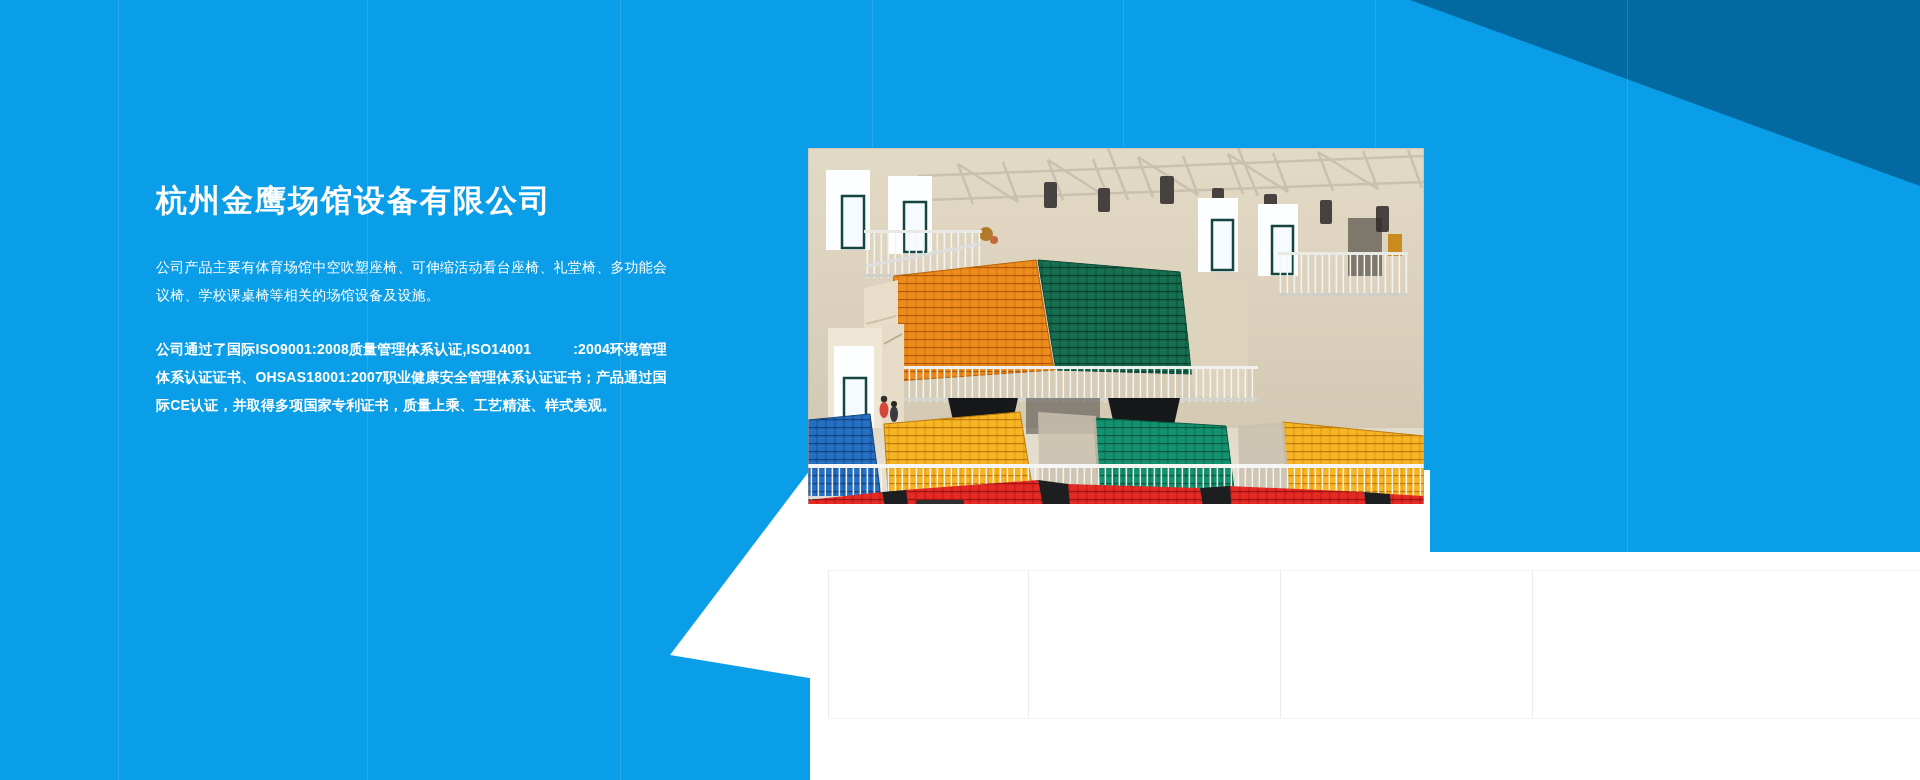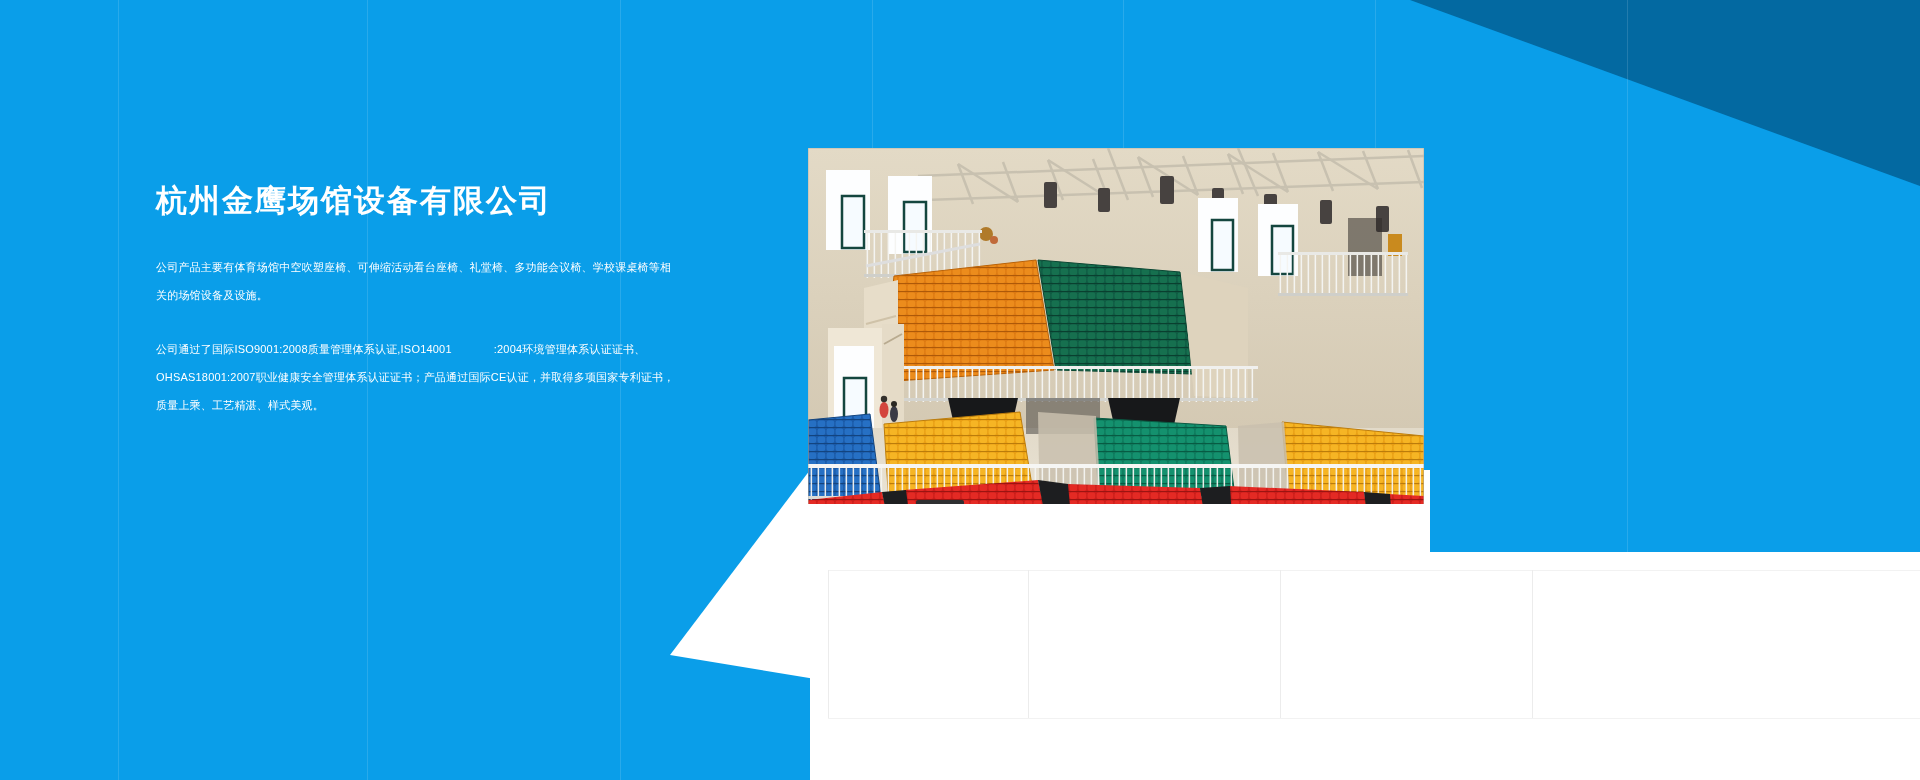--- a/index.html
+++ b/index.html
@@ -35,24 +35,24 @@
   .white-bottom .bh{position:absolute;left:18px;right:0;height:1px;background:#f2f2f2;}
 
   
   .copy{position:absolute;left:156px;top:182px;width:520px;color:#ffffff;}
   .title{
     font-size:31px;font-weight:bold;letter-spacing:2px;line-height:1.2;
     margin:0 0 34px 0;
     font-family:"DejaVu Sans","Liberation Sans",sans-serif;
   }
   .para{
-    font-size:11px;line-height:28px;margin:0 0 26px 0;color:#ffffff;
+    font-size:14px;line-height:28px;margin:0 0 26px 0;color:#ffffff;
     letter-spacing:.2px;font-weight:400;
   }
-  .para:last-child{margin-bottom:16px;}
+  .para:last-child{margin-bottom:16px;font-weight:bold;}
   .gap{display:inline-block;width:42px;}
 
   
   .photo{
     position:absolute;left:808px;top:148px;width:616px;height:356px;
     overflow:hidden;background:#cfc6b4;
   }
   .photo svg{display:block;width:616px;height:404px;}
 </style>
 </head>

